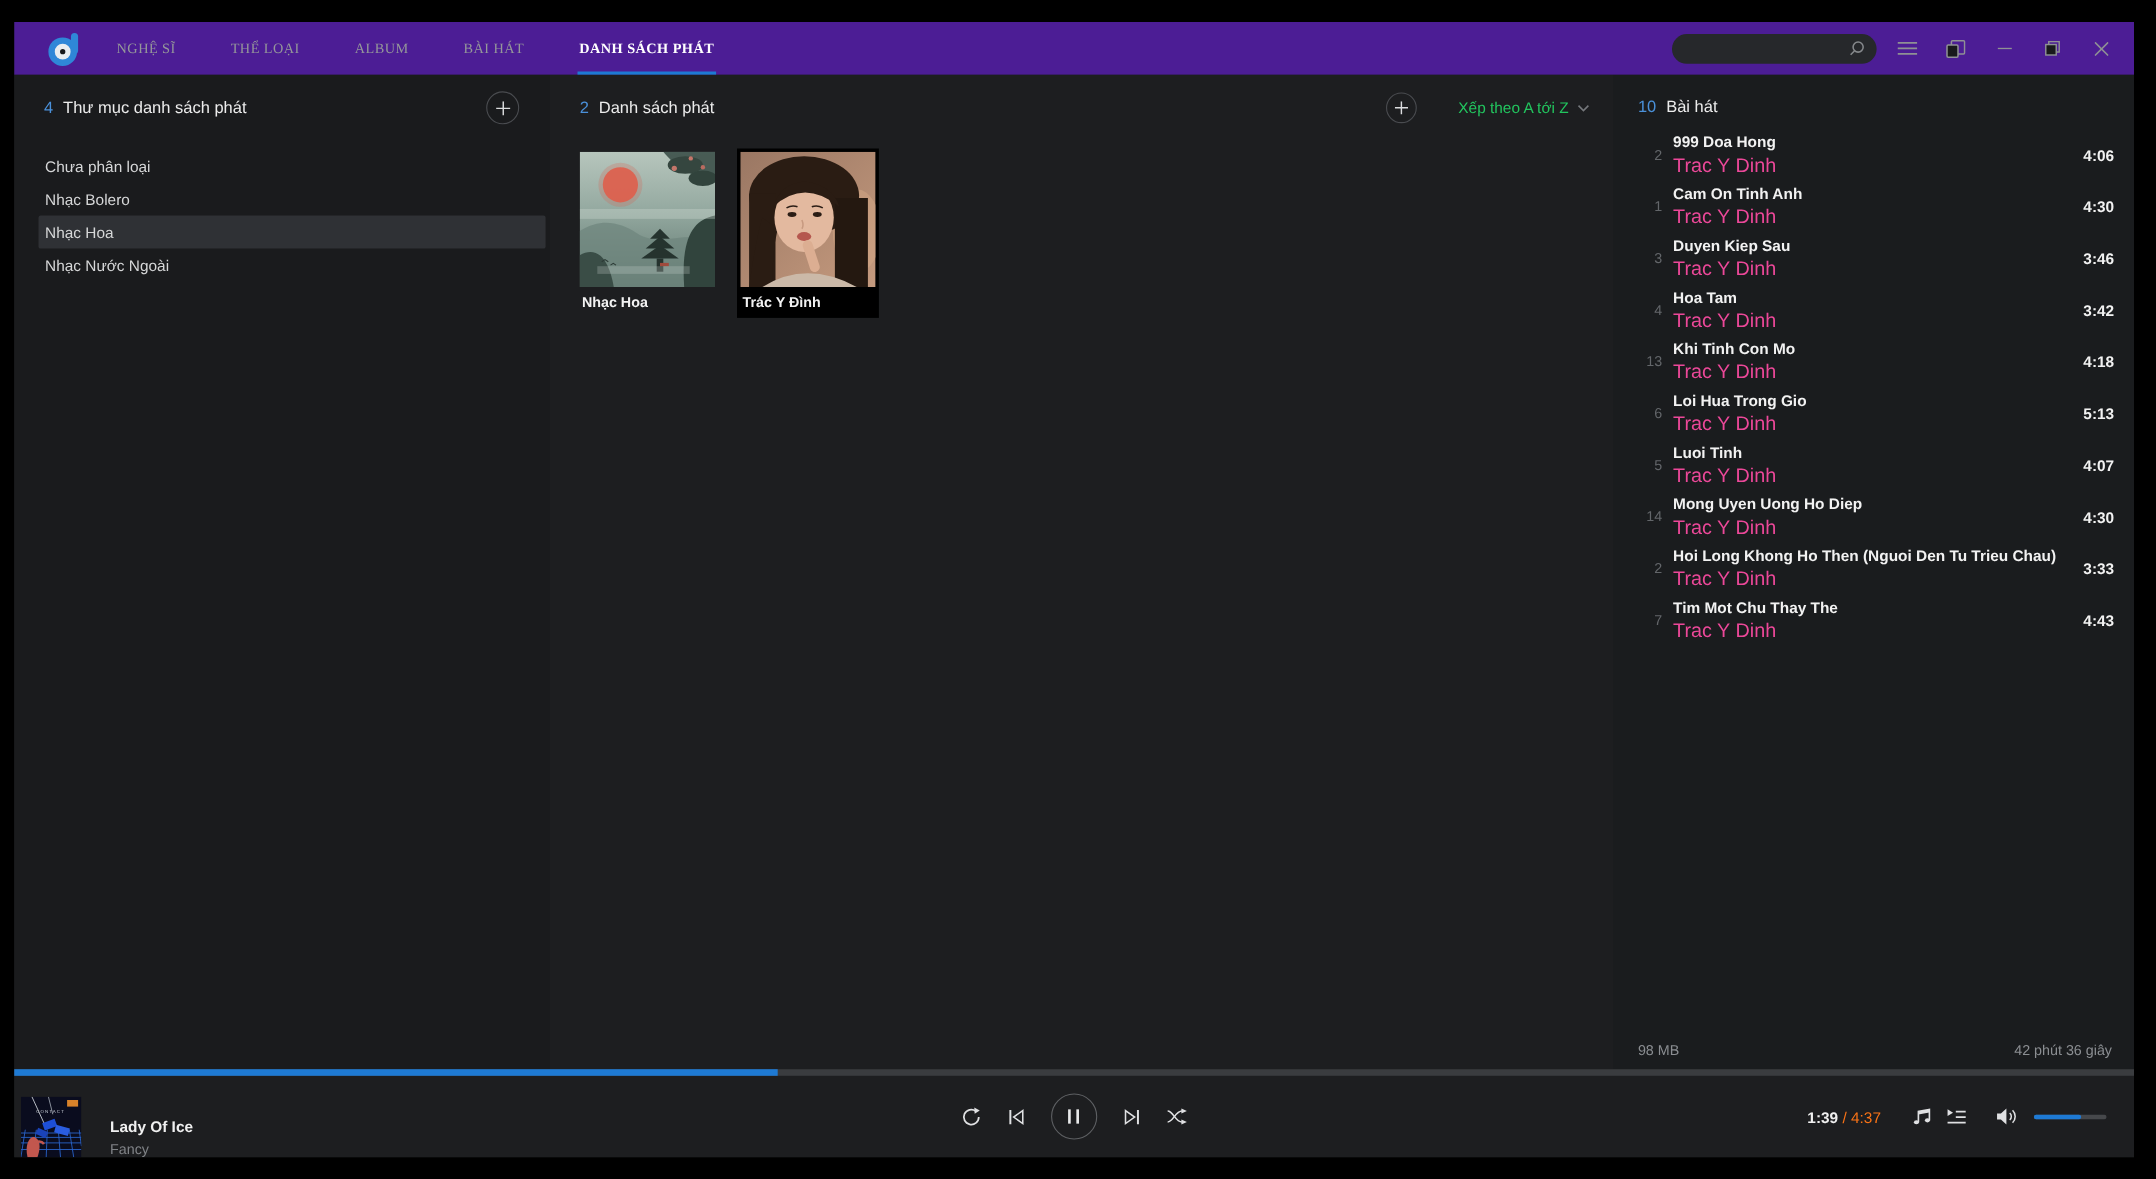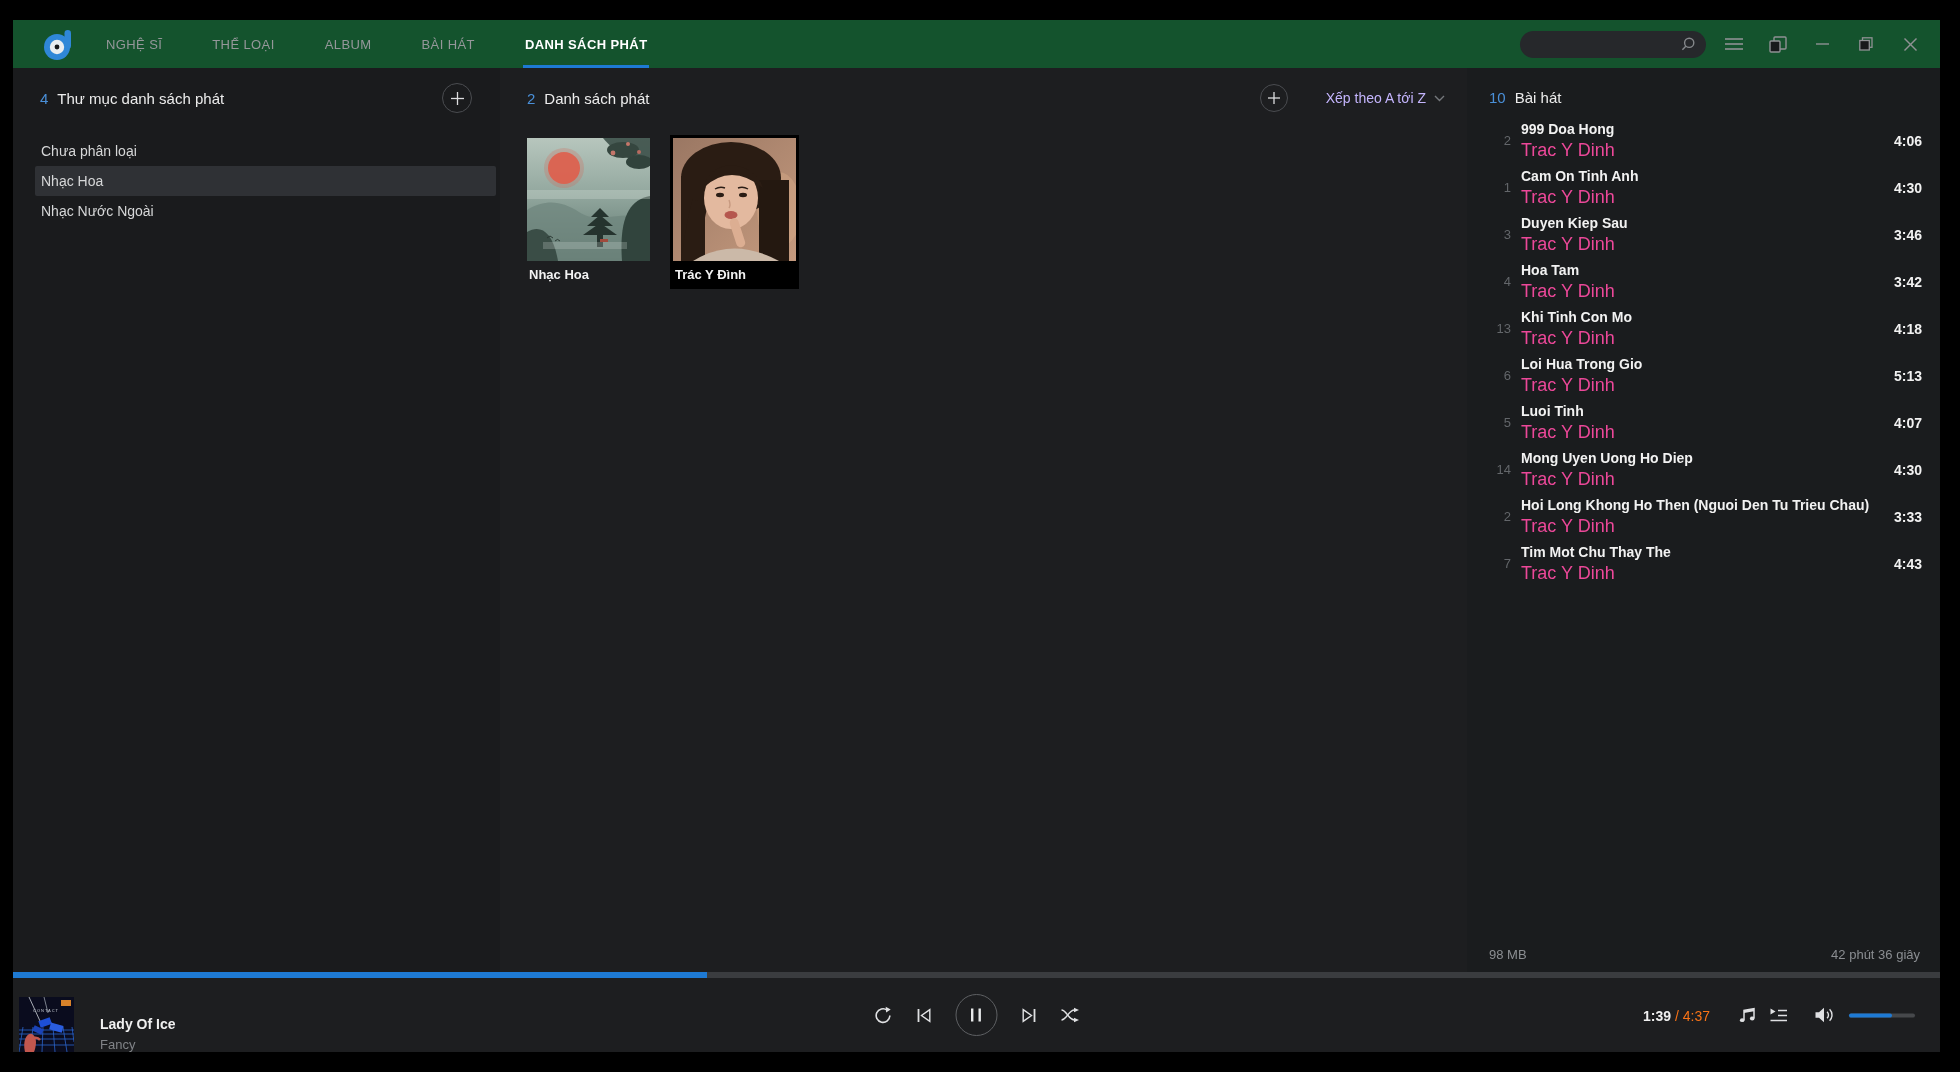--- a/index.html
+++ b/index.html
@@ -2,21 +2,21 @@
 <html><head>
 <meta charset="utf-8">
 <style>
   * { margin:0; padding:0; box-sizing:border-box; }
   html,body { width:1960px; height:1072px; background:#000; overflow:hidden;
               font-family:"Liberation Sans", sans-serif; }
   .window { position:absolute; left:13px; top:20px; width:1927px; height:1032px;
             background:#1c1d1f; display:flex; flex-direction:column; }
 
   
-  .titlebar { flex:0 0 48px; background:#14532d; display:flex; align-items:stretch; }
+  .titlebar { flex:0 0 48px; background:#4c1d95; display:flex; align-items:stretch;font-family:Liberation Serif, serif; }
   .logo-wrap { width:63px; display:flex; align-items:center; justify-content:flex-end; }
   .logo { width:33px; height:33px; }
   .tabs { display:flex; margin-left:28px; }
   .tab { display:flex; align-items:center; padding:0 2px; margin-right:46px;
          font-size:13px; letter-spacing:.4px; color:#95979a;
          border-bottom:3px solid transparent; border-top:3px solid transparent; cursor:default; }
   .tab.active { color:#ffffff; font-weight:700; border-bottom-color:#1e7ad4; }
   .titlebar-right { margin-left:auto; display:flex; align-items:center; padding-right:8px; }
   .searchbox { width:186px; height:27px; border-radius:14px; background:#26282b;
                display:flex; align-items:center; margin-right:6px; padding:0 10px 0 14px; }
@@ -38,21 +38,21 @@
   .add-btn { width:30px; height:30px; border:1px solid #4a4c50; border-radius:50%;
              background:transparent; display:flex; align-items:center; justify-content:center; cursor:default; }
 
   .ph-left { margin:14px 28px 0 27px; }
   .folder-list { margin-top:22px; }
   .folder-item { height:30px; display:flex; align-items:center; padding-left:6px;
                  margin:0 4px 0 22px; font-size:14px; color:#d6d7d8; border-radius:2px; cursor:default; }
   .folder-item.selected { background:#2f3135; }
 
   .ph-mid { margin:14px 22px 0 27px; }
-  .sort { display:flex; align-items:center; color:#c4b5fd; font-size:14px; margin-left:38px; cursor:default; }
+  .sort { display:flex; align-items:center; color:#22c55e; font-size:14px; margin-left:38px; cursor:default; }
   .sort svg { margin-left:8px; }
   .ph-mid .add-btn { margin-left:auto; width:28px; height:28px; }
 
   .tiles { display:flex; margin:21px 0 0 24px; gap:17px; align-items:flex-start; }
   .tile { padding:3px; cursor:default; }
   .tile.selected { background:#000000; }
   .tile-art { width:123px; height:123px; display:block; }
   .tile-label { margin-top:6px; padding:0 2px 4px; font-size:13px; font-weight:700; color:#f2f2f2; }
 
   .ph-right { margin:16px 20px 0 22px; height:26px;text-align:center; }
@@ -162,20 +162,21 @@
         <span class="panel-title">Thư mục danh sách phát</span>
         <button class="add-btn" style="margin-left:auto;">
           <svg width="13" height="13" viewBox="0 0 13 13">
             <line x1="6.5" y1="0" x2="6.5" y2="13" stroke="#dcdddf" stroke-width="1.3"></line>
             <line x1="0" y1="6.5" x2="13" y2="6.5" stroke="#dcdddf" stroke-width="1.3"></line>
           </svg>
         </button>
       </div>
       <div class="folder-list">
         <div class="folder-item">Chưa phân loại</div>
+        <div class="folder-item">Nhạc Bolero</div>
         <div class="folder-item selected">Nhạc Hoa</div>
         <div class="folder-item">Nhạc Nước Ngoài</div>
       </div>
     </div>
 
     <div class="panel-mid">
       <div class="panel-header ph-mid">
         <span class="count">2</span>
         <span class="panel-title">Danh sách phát</span>
         <button class="add-btn">

